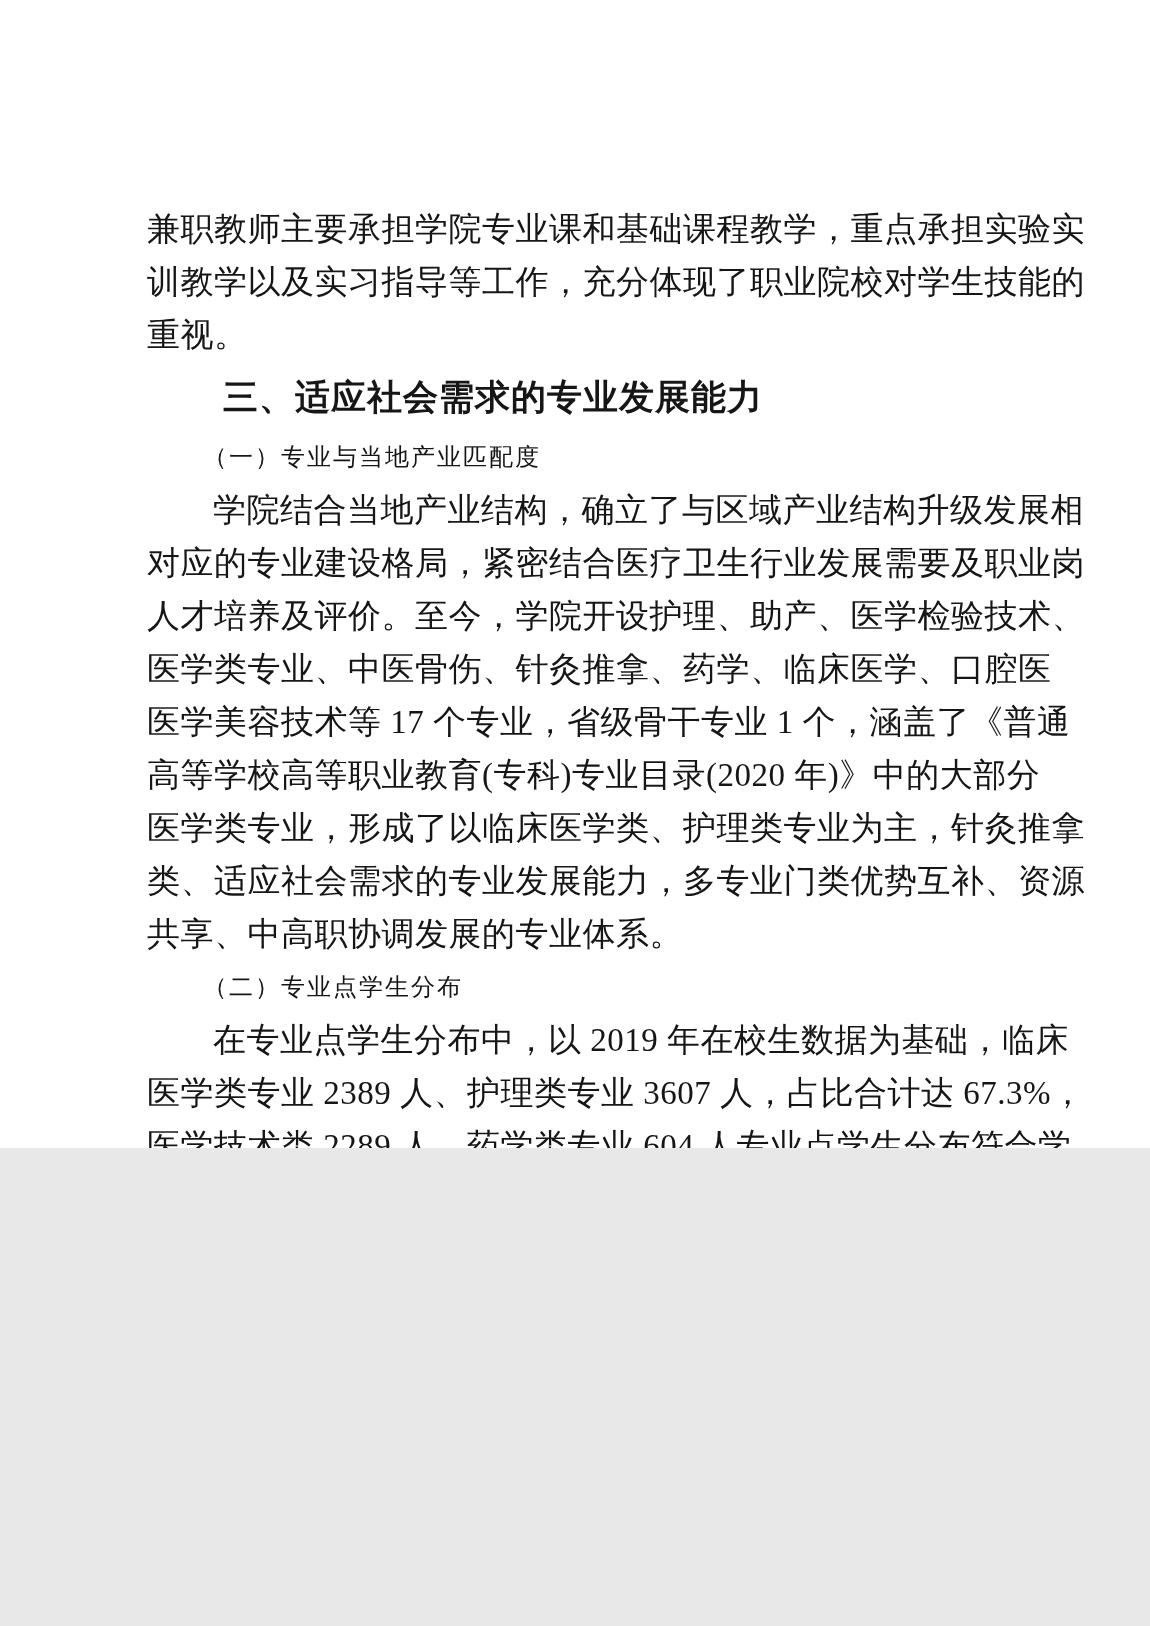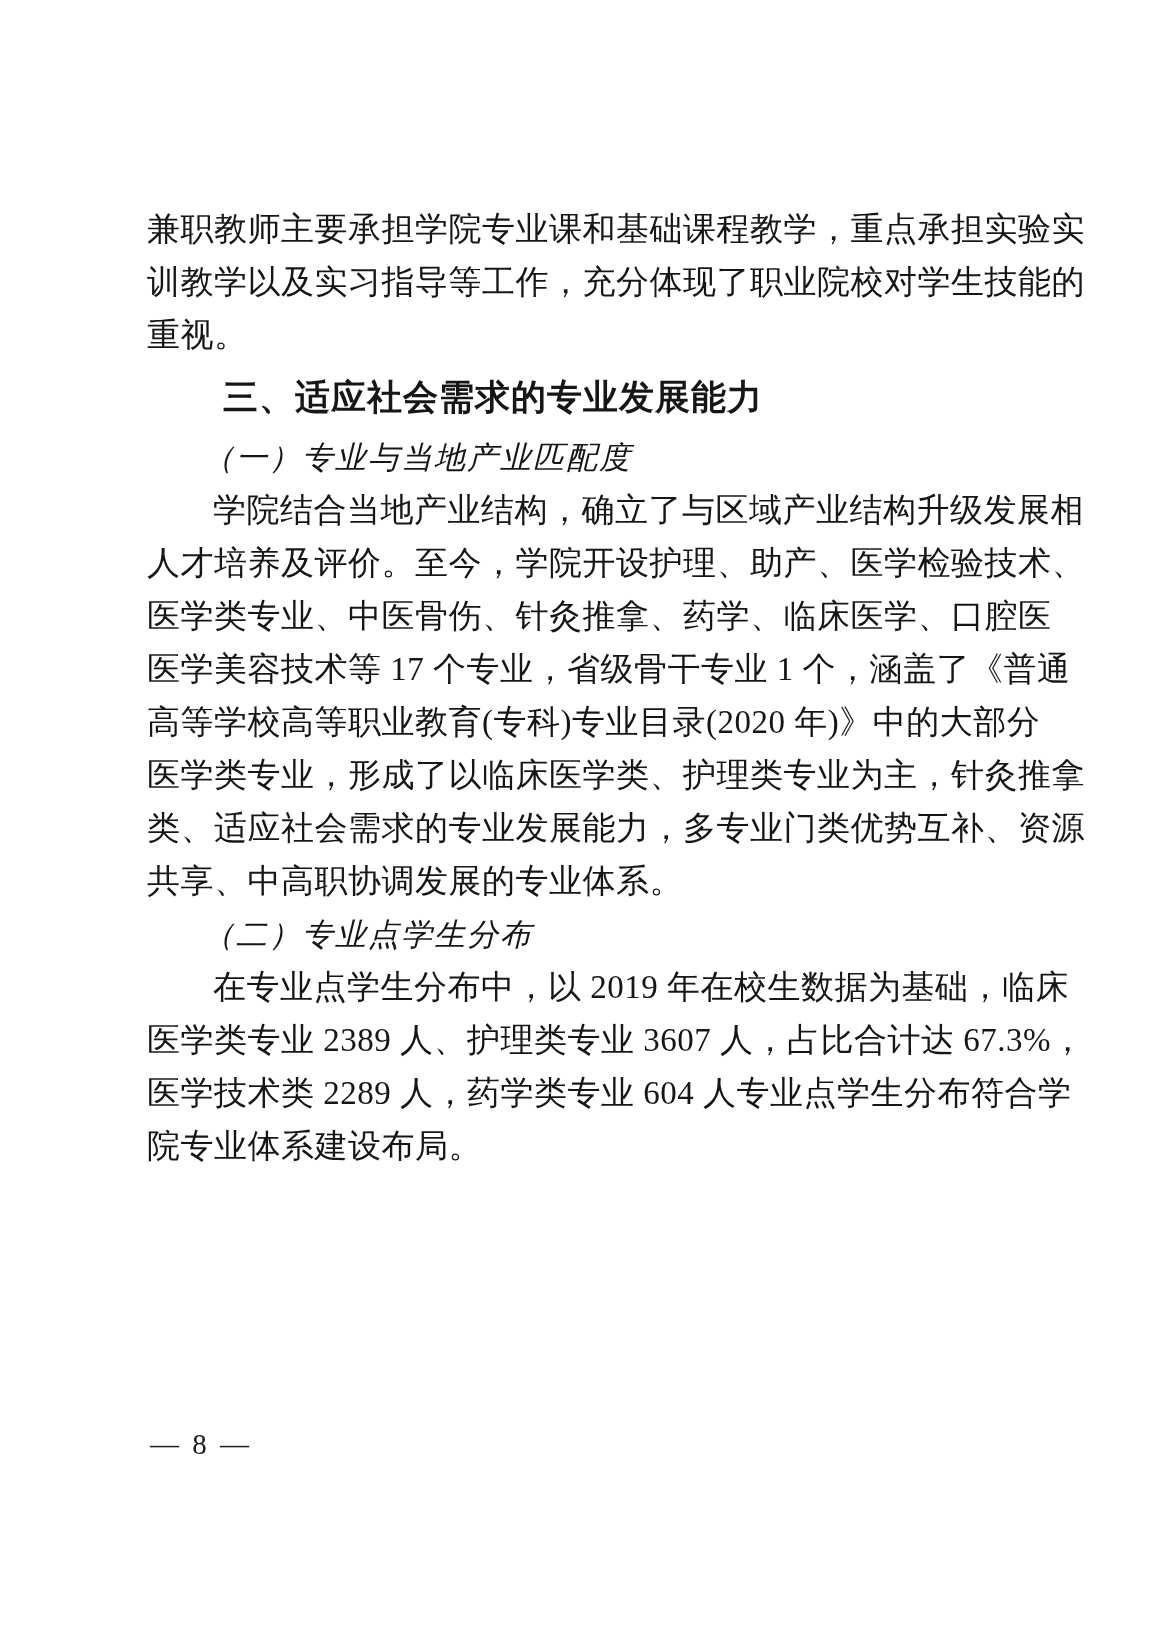--- a/index.html
+++ b/index.html
@@ -3,21 +3,21 @@
 <meta charset="utf-8">
 <style>
   html, body {
     margin: 0;
     padding: 0;
     background: #e8e8e8;
   }
   .page {
     position: relative;
     width: 1150px;
-    height: 1626px;
+    height: 1148px;
     margin: 0 auto;
     background: #ffffff;
     color: #161616;
     font-family: "Liberation Serif", "DejaVu Serif", serif;
     overflow: hidden;
   }
   .content {
     position: absolute;
     left: 147px;
     top: 203px;
@@ -41,23 +41,22 @@
   .section-heading {
     font-family: "Liberation Sans", "DejaVu Sans", sans-serif;
     font-weight: 700;
     font-size: 35px;
     line-height: 53px;
     padding-left: 68px;
     letter-spacing: 1px;
     margin: 8px;
   }
   .subsection-heading {
-    font-style: italic;
     font-weight: 400;
-    font-size: 31px;
+    font-size: 24px;
     line-height: 53px;
     padding-left: 56px;
     letter-spacing: 2px;
     margin: 0;
   }
   .page-number {
     position: absolute;
     left: 150px;
     top: 1424px;
     font-size: 29px;
@@ -77,20 +76,21 @@
       <div class="line">训教学以及实习指导等工作，充分体现了职业院校对学生技能的</div>
       <div class="line end">重视。</div>
     </div>
 
     <h2 class="section-heading">三、适应社会需求的专业发展能力</h2>
 
     <h3 class="subsection-heading">（一）专业与当地产业匹配度</h3>
 
     <div>
       <div class="line indent">学院结合当地产业结构，确立了与区域产业结构升级发展相</div>
+      <div class="line">对应的专业建设格局，紧密结合医疗卫生行业发展需要及职业岗</div>
       <div class="line">人才培养及评价。至今，学院开设护理、助产、医学检验技术、</div>
       <div class="line">医学类专业、中医骨伤、针灸推拿、药学、临床医学、口腔医</div>
       <div class="line">医学美容技术等 17 个专业，省级骨干专业 1 个，涵盖了《普通</div>
       <div class="line">高等学校高等职业教育(专科)专业目录(2020 年)》中的大部分</div>
       <div class="line">医学类专业，形成了以临床医学类、护理类专业为主，针灸推拿</div>
       <div class="line">类、适应社会需求的专业发展能力，多专业门类优势互补、资源</div>
       <div class="line end">共享、中高职协调发展的专业体系。</div>
     </div>
 
     <h3 class="subsection-heading">（二）专业点学生分布</h3>

